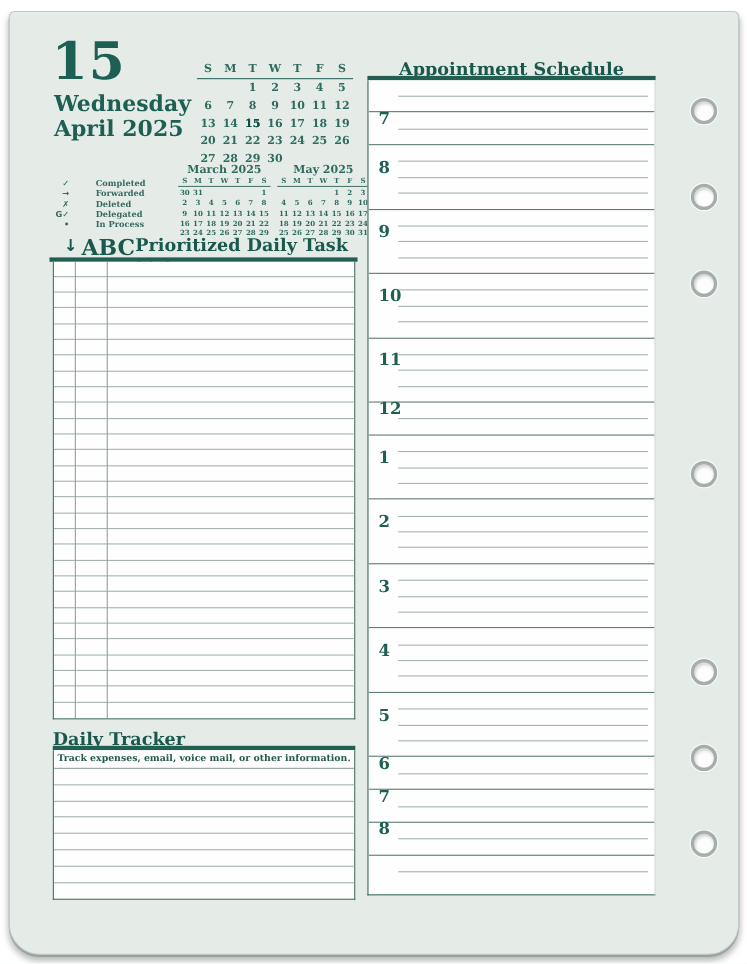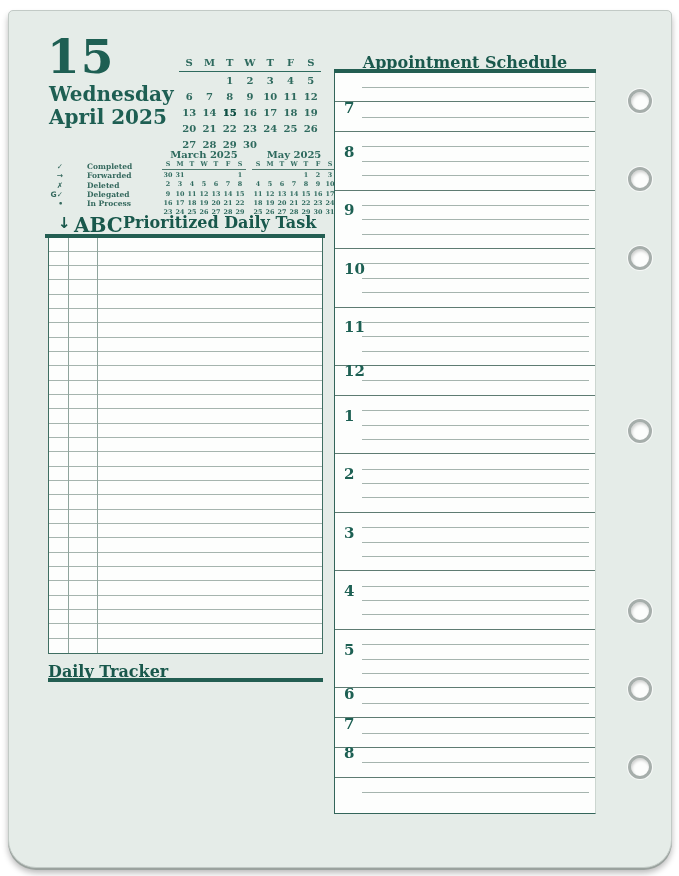--- a/index.html
+++ b/index.html
@@ -321,20 +321,31 @@
         <div class="task-row"></div>
         <div class="task-row"></div>
         <div class="task-row"></div>
         <div class="task-row"></div>
         <div class="task-row"></div>
         <div class="task-row"></div>
       </div>
 
     <div class="tracker-title">Daily Tracker</div>
     <div class="bar bar-tracker"></div>
+    <div class="tracker-table">
+      <div class="tracker-head">Track expenses, email, voice mail, or other information.</div>
+    <div class="tracker-row"></div>
+        <div class="tracker-row"></div>
+        <div class="tracker-row"></div>
+        <div class="tracker-row"></div>
+        <div class="tracker-row"></div>
+        <div class="tracker-row"></div>
+        <div class="tracker-row"></div>
+        <div class="tracker-row"></div>
+      </div>
 
     <div class="sched-title">Appointment Schedule</div>
     <div class="bar bar-sched"></div>
     <div class="sched-table">
         <div class="sched-block" style="height: 28.76px;">
           <div class="sched-line" style="top: 50%;"></div>
         </div>
         <div class="sched-block" style="height: 28.76px;">
           <div class="sched-line" style="top: 50%;"></div>
           <div class="sched-hour">7</div>

